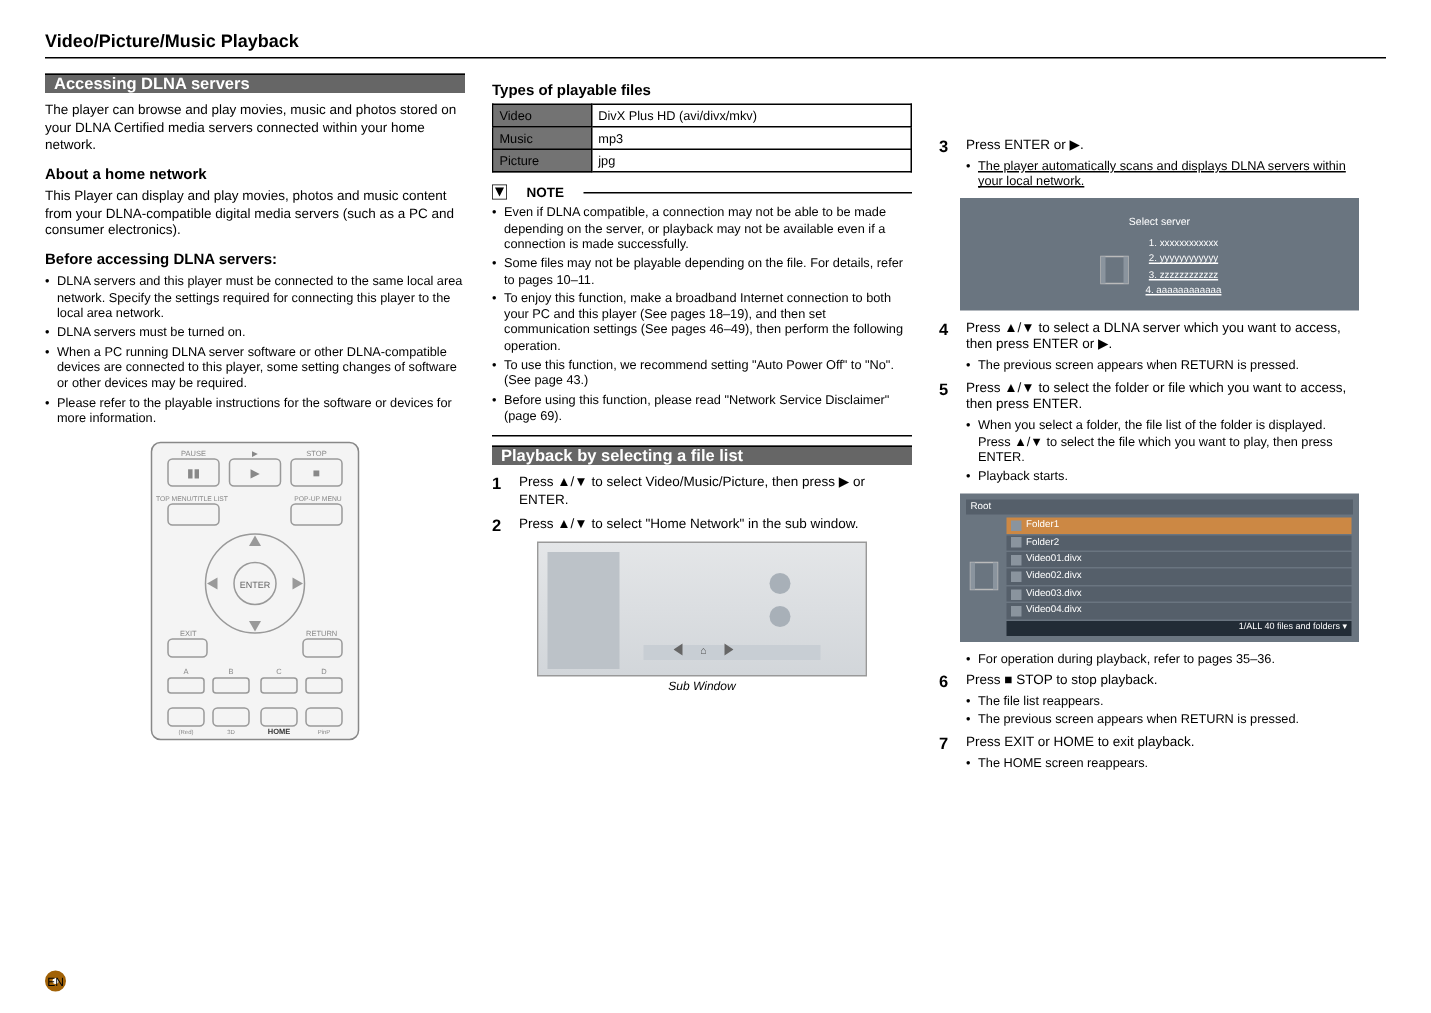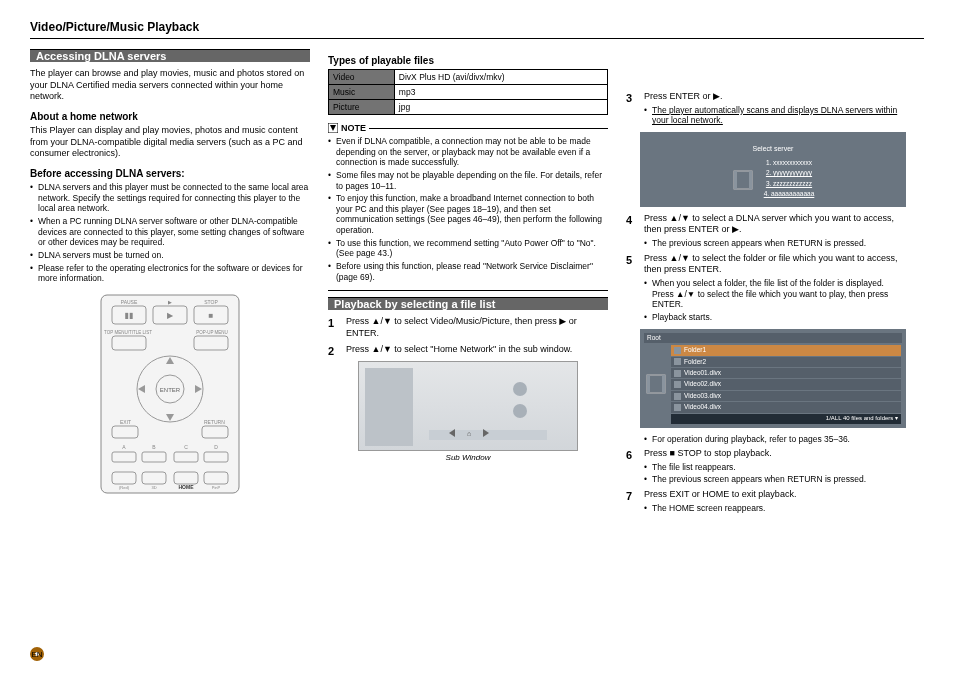--- a/index.html
+++ b/index.html
@@ -16,21 +16,21 @@
   .sub-head { font-size: 10px; font-weight: bold; margin-bottom: 3px; margin-top: 6px; }
   .bullets { list-style: none; padding-left: 0; }
   .bullets li { position: relative; padding-left: 8px; font-size: 8.5px; line-height: 1.25; margin-bottom: 2px; }
   .bullets li::before { content: "•"; position: absolute; left: 0; }
   .sub-bullets { padding-left: 14px; text-decoration: underline; }
   .sub-bullets li { font-size: 8.5px; }
   .remote { width: 140px; height: 200px; margin: 10px auto 0; }
   .types-table { width: 100%; border-collapse: collapse; font-size: 8.5px; margin-bottom: 8px; }
   .types-table td, .types-table th { border: 1px solid #000; padding: 2px 4px; text-align: left; }
   .types-table .h { background: #737373; font-weight: normal; }
-  .note-head { display: flex; align-items: center; gap: 3px; font-size: 9px; font-weight: bold; margin-bottom: 3px; }
+  .note-head { display: flex; align-items: center; gap: 13px; font-size: 9px; font-weight: bold; margin-bottom: 3px; }
   .note-head .rule { flex: 1; border-top: 1px solid #000; }
   .note-icon { width:10px; height:10px; display:inline-block; }
   .step-list { list-style: none; counter-reset: step; }
   .step-list > li { counter-increment: step; position: relative; padding-left: 18px; font-size: 9px; line-height: 1.3; margin-bottom: 4px; }
   .step-list > li::before { content: counter(step); position: absolute; left: 0; top: 0; font-weight: bold; font-size: 11px; }
   .screen { background:#6a7580; color:#fff; font-size:7px; padding:4px; margin:6px 0; }
   .screen .title-bar { background:#555f6a; padding:1px 3px; margin-bottom:2px; font-size:6.5px; }
   .screen-row { display:flex; align-items:center; gap:4px; padding:0 1px; }
   .film-icon { width:22px; height:22px; }
   .file-list { flex:1; }
@@ -59,23 +59,23 @@
 <div class="columns">
 
   <div class="col col1">
     <div class="section-bar">Accessing DLNA servers</div>
     <div class="body-text">The player can browse and play movies, music and photos stored on your DLNA Certified media servers connected within your home network.</div>
     <div class="sub-head">About a home network</div>
     <div class="body-text">This Player can display and play movies, photos and music content from your DLNA-compatible digital media servers (such as a PC and consumer electronics).</div>
     <div class="sub-head">Before accessing DLNA servers:</div>
     <ul class="bullets">
       <li>DLNA servers and this player must be connected to the same local area network. Specify the settings required for connecting this player to the local area network.</li>
+      <li>DLNA servers must be turned on.</li>
       <li>When a PC running DLNA server software or other DLNA-compatible devices are connected to this player, some setting changes of software or other devices may be required.</li>
-      <li>DLNA servers must be turned on.</li>
-      <li>Please refer to the operating electronics for the software or devices for more information.</li>
+      <li>Please refer to the playable instructions for the software or devices for more information.</li>
     </ul>
 
     <div class="remote">
       <svg viewBox="0 0 140 200">
         <rect x="1" y="1" width="138" height="198" rx="6" fill="#f4f4f4" stroke="#888"></rect>
 
         <rect x="12" y="12" width="34" height="18" rx="3" fill="none" stroke="#999"></rect>
         <text x="29" y="10" font-size="5" text-anchor="middle" fill="#888">PAUSE</text>
         <rect x="53" y="12" width="34" height="18" rx="3" fill="none" stroke="#999"></rect>
         <text x="70" y="10" font-size="5" text-anchor="middle" fill="#888">▶</text>

